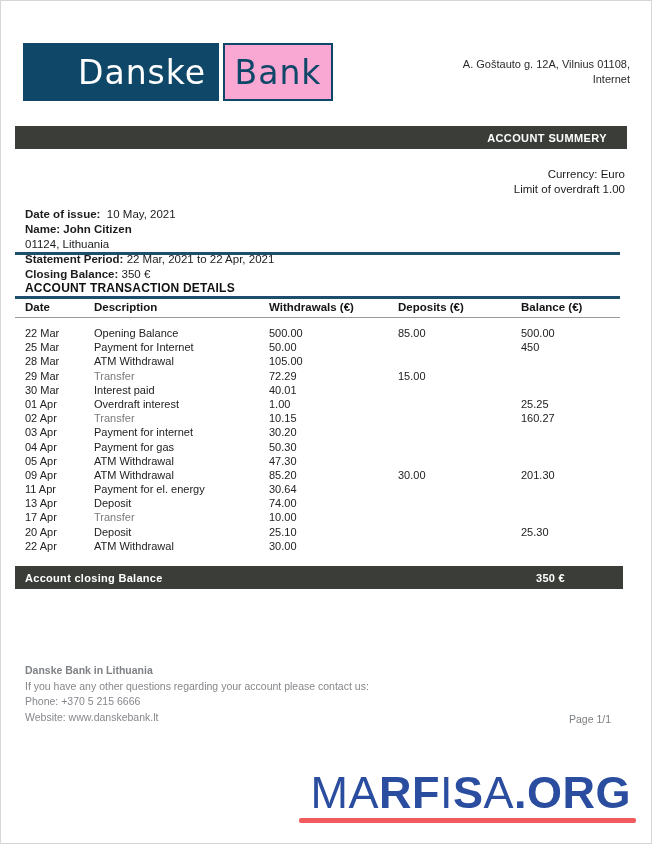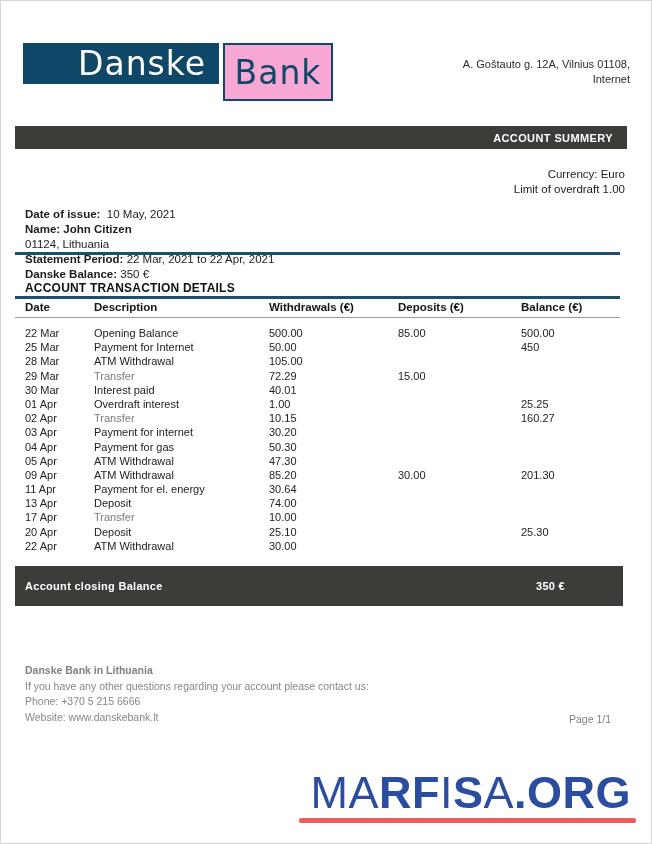--- a/index.html
+++ b/index.html
@@ -4,43 +4,43 @@
 <style>
   html,body{margin:0;padding:0;background:#ffffff;}
   body{font-family:"Liberation Sans", sans-serif;}
   .page{
     position:relative;width:652px;height:844px;background:#fff;
     border:1px solid #d6d6d6;box-sizing:border-box;overflow:hidden;
   }
   
   .logo-row{position:absolute;left:22px;top:42px;display:flex;gap:4px;}
   .logo-danske{
-    width:196px;height:41px;background:var(--navy,#0e4767);
+    width:196px;height:58px;background:var(--navy,#0e4767);
     color:#fff;display:flex;align-items:center;justify-content:flex-end;
     padding-right:13px;box-sizing:border-box;
     font-family:"DejaVu Sans", sans-serif;font-size:33px;letter-spacing:1px;
   }
   .logo-bank{
     width:110px;height:58px;background:#f9a8d4;border:2px solid var(--navy,#0e4767);
     color:var(--navy,#0e4767);display:flex;align-items:center;justify-content:center;
     box-sizing:border-box;font-family:"DejaVu Sans", sans-serif;font-size:33px;letter-spacing:1px;
   }
   .bank-address{
     position:absolute;right:21px;top:56px;text-align:right;
     font-size:11px;line-height:15px;color:#2b2b2b;
   }
   
   .summary-bar{
     position:absolute;left:14px;top:125px;width:612px;height:23px;
     background:var(--charcoal,#3a3d38);color:#fff;display:flex;align-items:center;
-    justify-content:flex-end;padding-right:14px;box-sizing:border-box;
+    justify-content:flex-end;padding-right:20px;box-sizing:border-box;
     font-size:11px;font-weight:bold;letter-spacing:.4px;
   }
   .closing-bar{
-    position:absolute;left:14px;top:565px;width:608px;height:40px;
+    position:absolute;left:14px;top:565px;width:608px;height:23px;
     background:var(--charcoal,#3a3d38);color:#fff;display:flex;align-items:center;
     justify-content:space-between;box-sizing:border-box;
     font-size:11px;font-weight:bold;letter-spacing:.3px;
     padding-left:10px;padding-right:58px;
   }
   
   .info-block{position:absolute;left:24px;top:166px;font-size:11.5px;line-height:15.1px;color:#1c1c1c;margin-top:40px;}
   .info-right{position:absolute;right:26px;top:166px;text-align:right;font-size:11.5px;line-height:15.1px;color:#1c1c1c;}
   .rule-navy{position:absolute;left:14px;width:605px;height:3px;background:var(--rule,#1d4e6b);}
   
@@ -84,21 +84,21 @@
 
   <div class="summary-bar">
     <span>ACCOUNT SUMMERY</span>
   </div>
 
   <div class="info-block">
     <div><b>Date of issue:</b>&nbsp; <span>10 May, 2021</span></div>
     <div><b>Name:</b> <b>John Citizen</b></div>
     <div>01124, Lithuania</div>
     <div><b>Statement Period:</b> <span>22 Mar, 2021 to 22 Apr, 2021</span></div>
-    <div><b>Danske Balance:</b> <span>350 €</span></div>
+    <div><b>Closing Balance:</b> <span>350 €</span></div>
   </div>
   <div class="info-right">
     <div>Currency: Euro</div>
     <div>Limit of overdraft 1.00</div>
   </div>
 
   <div class="rule-navy" style="top:251px;"></div>
 
   <div class="tx-title">ACCOUNT TRANSACTION DETAILS</div>
   <div class="rule-navy" style="top:295px;"></div>

